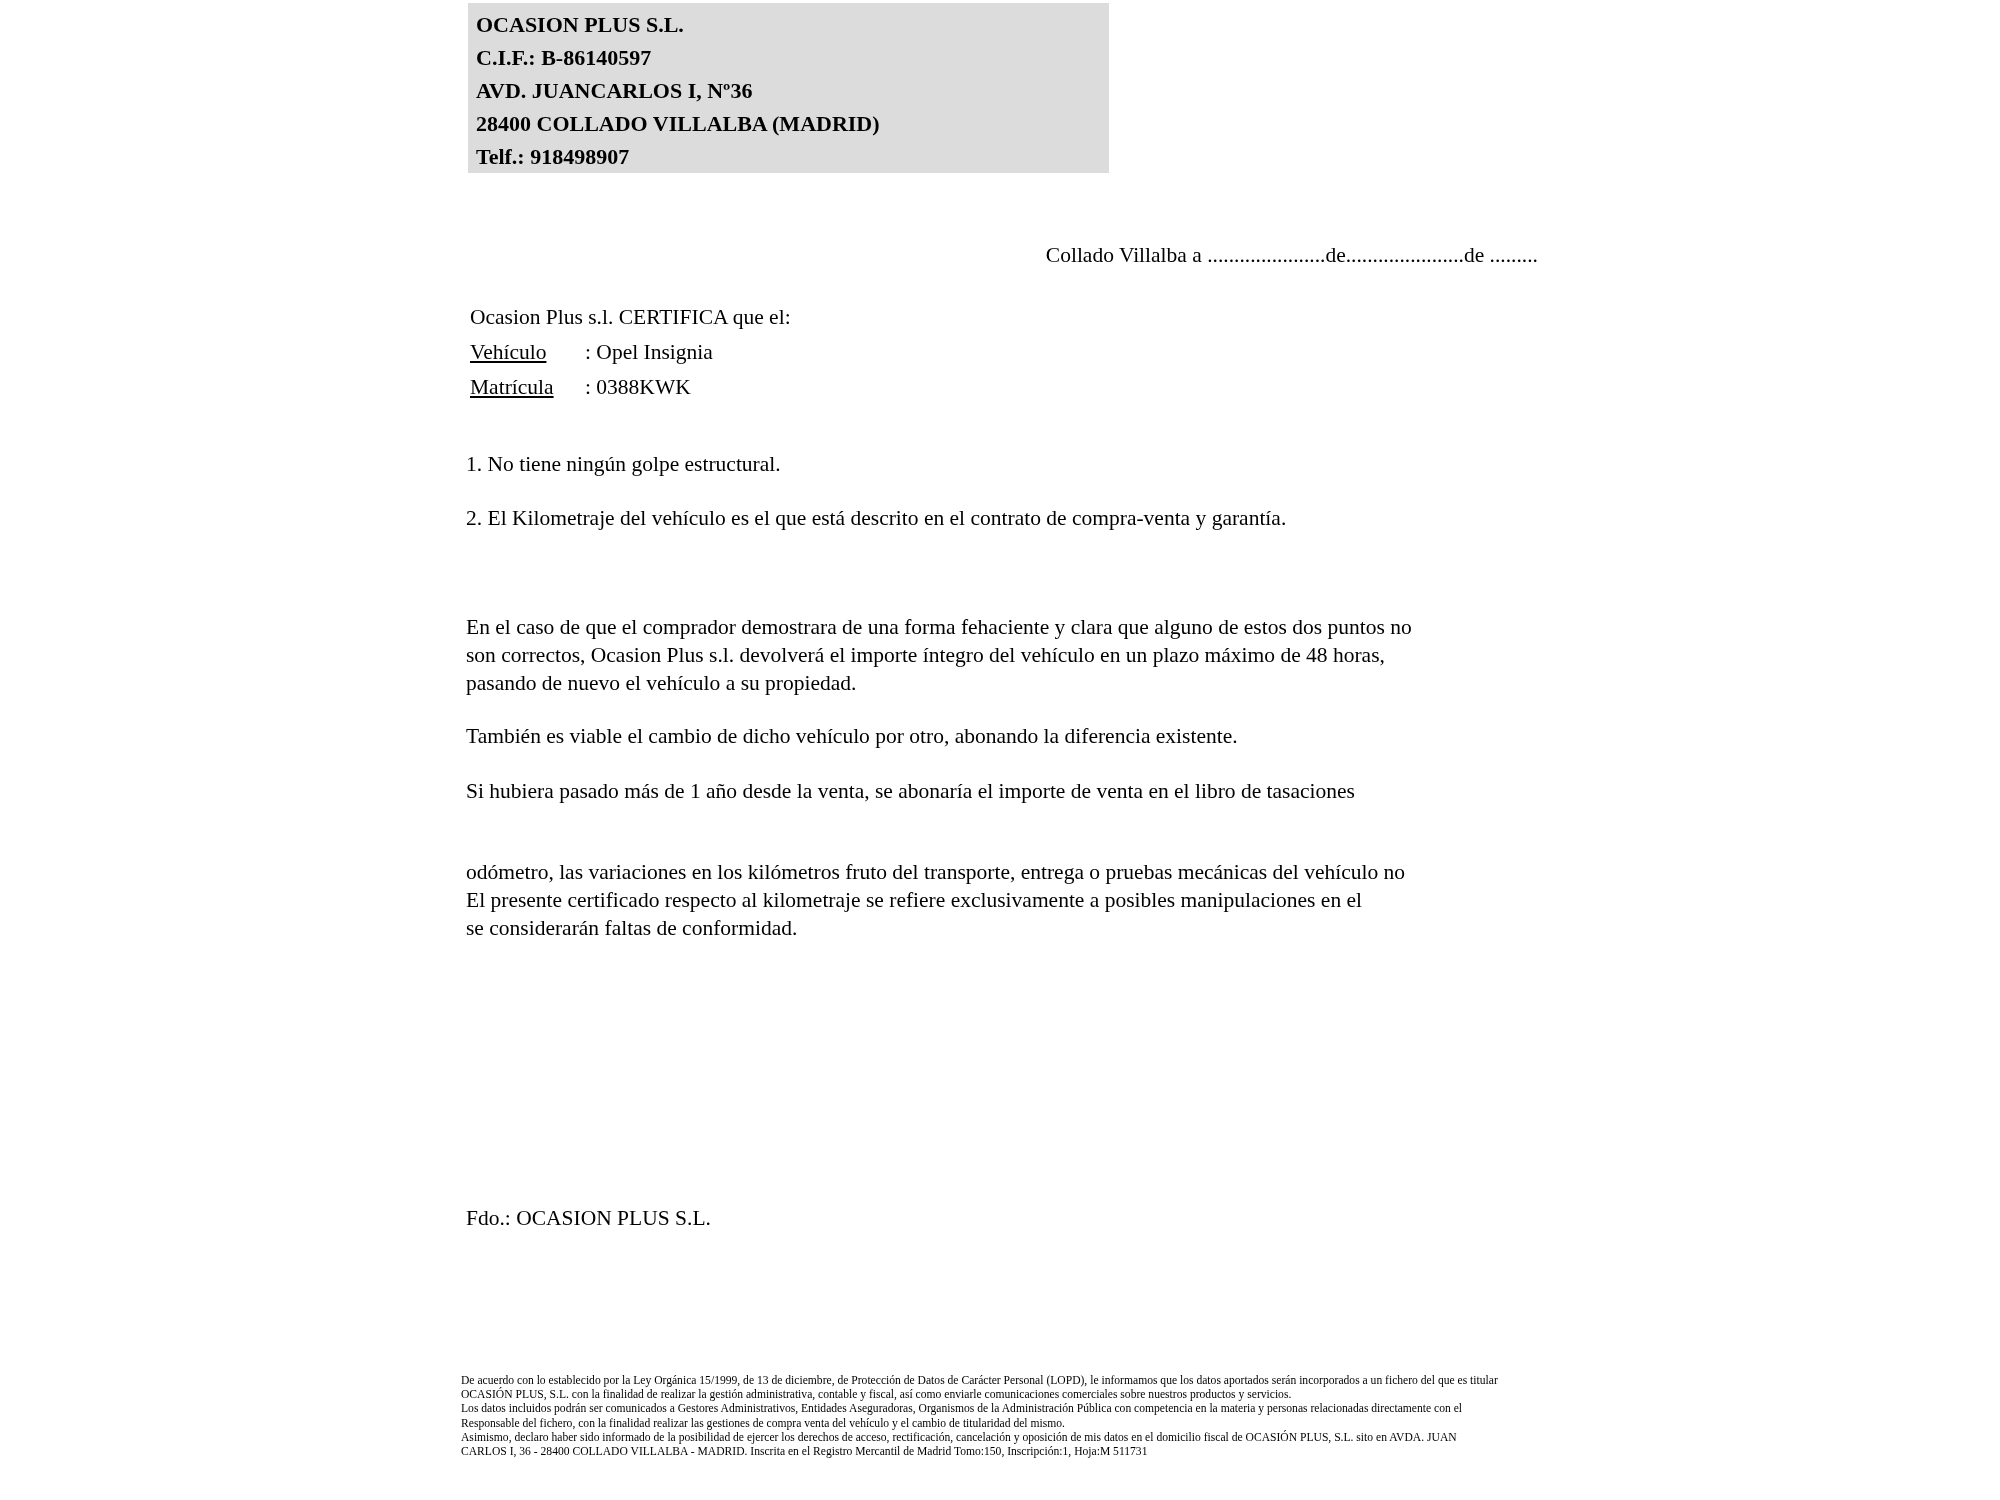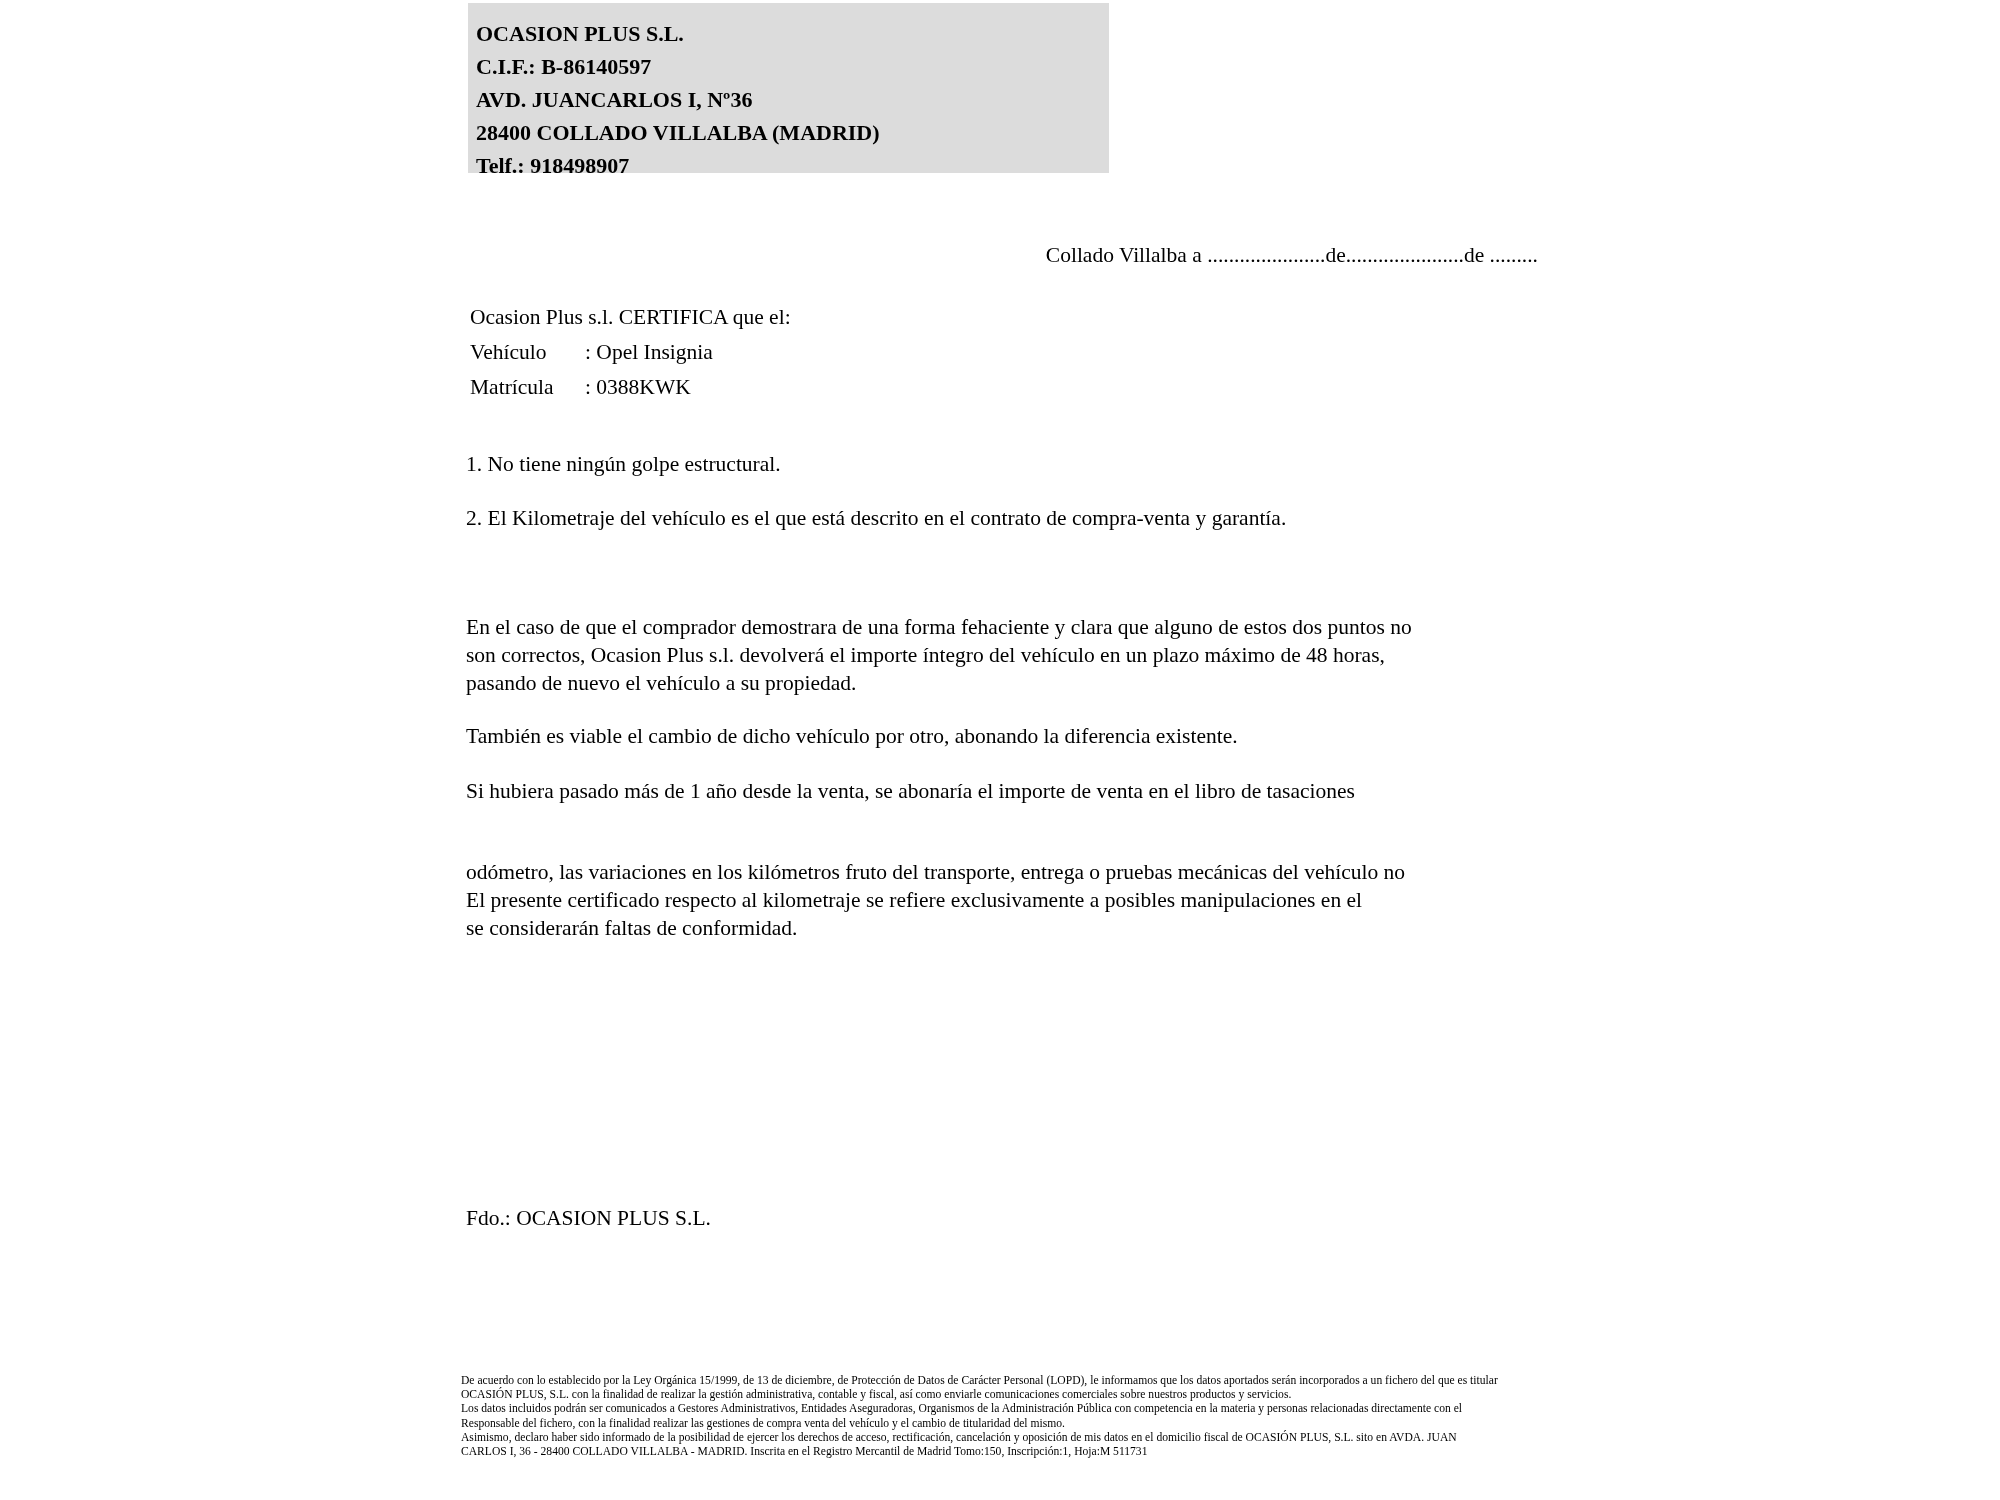--- a/index.html
+++ b/index.html
@@ -17,21 +17,21 @@
     overflow: hidden;
   }
   .letterhead {
     position: absolute;
     left: 468px;
     top: 3px;
     width: 641px;
     height: 170px;
     box-sizing: border-box;
     background: #dcdcdc;
-    padding: 14px 0 0 8px;
+    padding: 5px 0 0 8px;
     font-size: 22px;
     font-weight: bold;
     line-height: 33px;
     white-space: nowrap;
   }
   .date-line {
     position: absolute;
     left: 468px;
     top: 243px;
     width: 1070px;
@@ -44,21 +44,21 @@
     left: 470px;
     top: 300px;
     font-size: 21.5px;
     line-height: 35px;
     white-space: nowrap;
   }
   .label-cell {
     display: inline-block;
     width: 115px;
   }
-  .u { }
+  .u { text-decoration: underline; }
   .point {
     position: absolute;
     left: 466px;
     font-size: 21.5px;
     white-space: nowrap;
   }
   .point-1 { top: 452px; }
   .point-2 { top: 506px; }
   .para {
     position: absolute;

